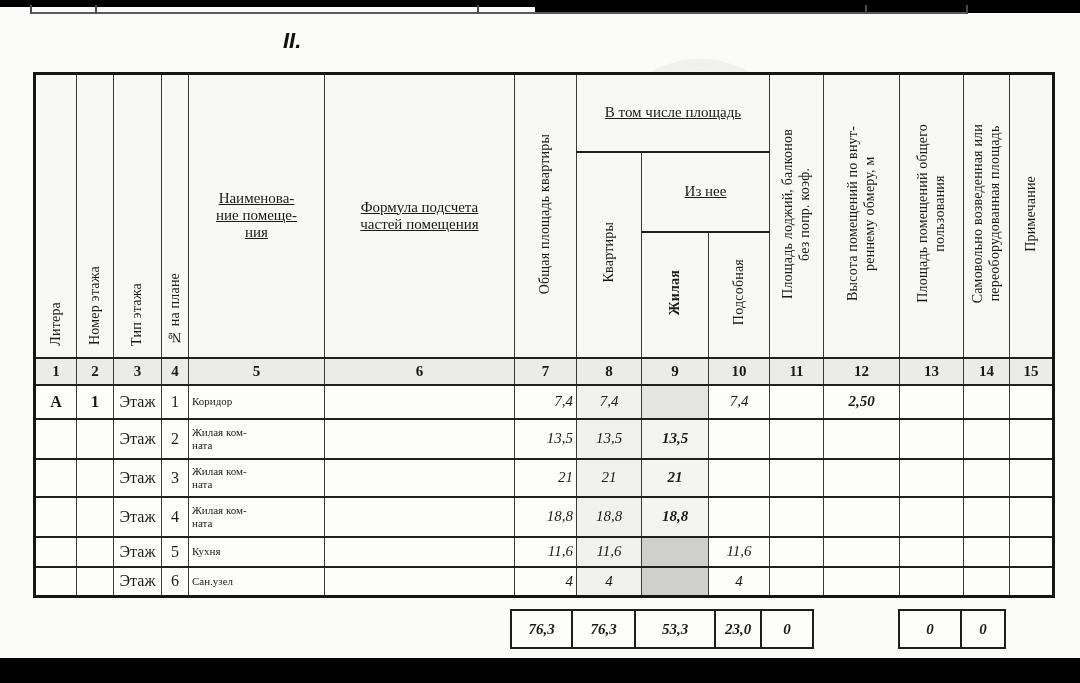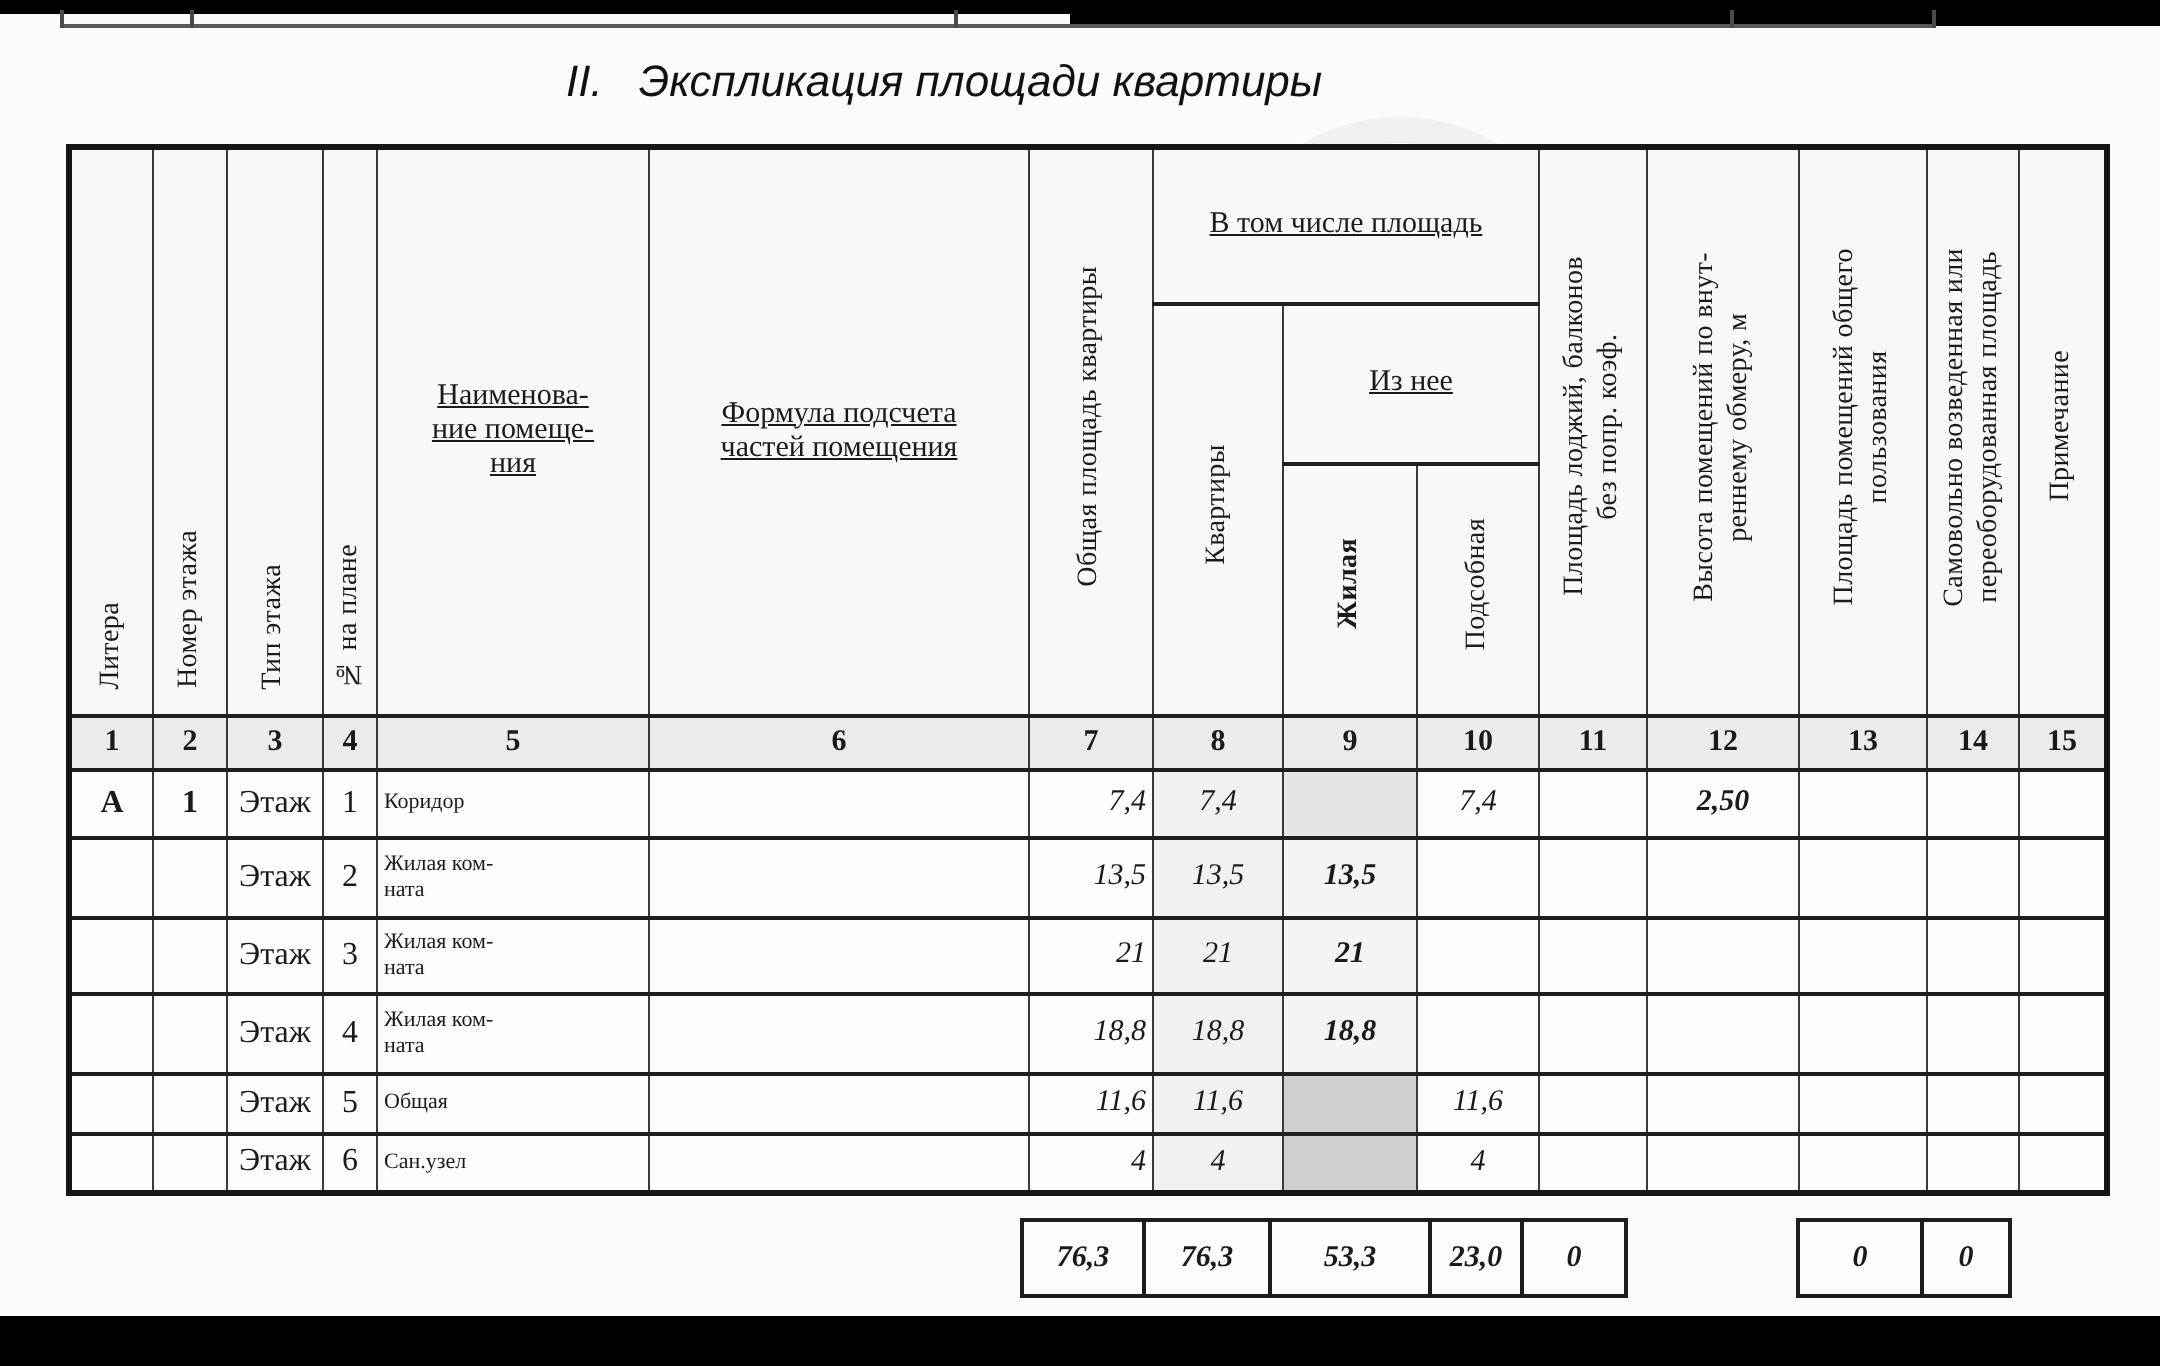--- a/index.html
+++ b/index.html
@@ -8,23 +8,23 @@
 
   .abs{position:absolute;}
   .bar{background:#000;}
   #top-bar{left:0;top:0;width:1080px;height:7px;}
   #top-bar-right{left:535px;top:0;width:545px;height:13px;}
   #bottom-bar{left:0;top:658px;width:1080px;height:25px;}
 
   #prev-edge-line{left:30px;top:12px;width:938px;height:2px;background:#5a5a5a;}
   .tick{position:absolute;top:5px;width:2px;height:9px;background:#4a4a4a;}
 
-  #page-title{left:283px;top:28px;display:flex;gap:18px;
+  #page-title{left:283px;top:28px;display:flex;gap:42px;
       font-family:"Liberation Sans","DejaVu Sans",sans-serif;
-      font-weight:normal;font-style:italic;font-size:22px;color:#111;}
+      font-weight:bold;font-style:italic;font-size:22px;color:#111;}
 
   
   #watermark{left:0;top:0;pointer-events:none;}
 
   
   #expl-table{position:absolute;left:33px;top:72px;border-collapse:collapse;table-layout:fixed;
       width:1019px;background:#fdfdfb;}
   #expl-table td{border-left:1px solid #3a3a3a;border-right:1px solid #3a3a3a;
       border-top:2px solid #1f1f1f;border-bottom:2px solid #1f1f1f;
       padding:1px 3px;overflow:hidden;}
@@ -77,21 +77,20 @@
   <g fill="none" stroke="rgba(0,0,0,0.045)" stroke-width="13">
     <circle cx="300" cy="330" r="85"></circle>
     <circle cx="700" cy="155" r="90"></circle>
     <circle cx="835" cy="405" r="72"></circle>
     <path d="M505 245 L552 348 L458 348 Z"></path>
   </g>
 </svg>
 
 <div class="abs" id="page-title">
   <span>II.</span>
-  <span>Экспликация площади квартиры</span>
 </div>
 
 <table id="expl-table">
   <colgroup>
     <col style="width:42px">
       <col style="width:37px">
       <col style="width:48px">
       <col style="width:27px">
     <col style="width:136px">
       <col style="width:190px">
@@ -227,21 +226,21 @@
     <td></td>
     <td></td>
     <td></td>
   </tr>
 
   <tr style="height:30px">
     <td></td>
     <td></td>
     <td class="c">Этаж</td>
     <td class="c">5</td>
-    <td class="name">Общая</td>
+    <td class="name">Кухня</td>
     <td></td>
     <td class="val-r">11,6</td>
     <td class="val tint">11,6</td>
     <td class="val sh-dark"></td>
     <td class="val">11,6</td>
     <td></td>
     <td></td>
     <td></td>
     <td></td>
     <td></td>

